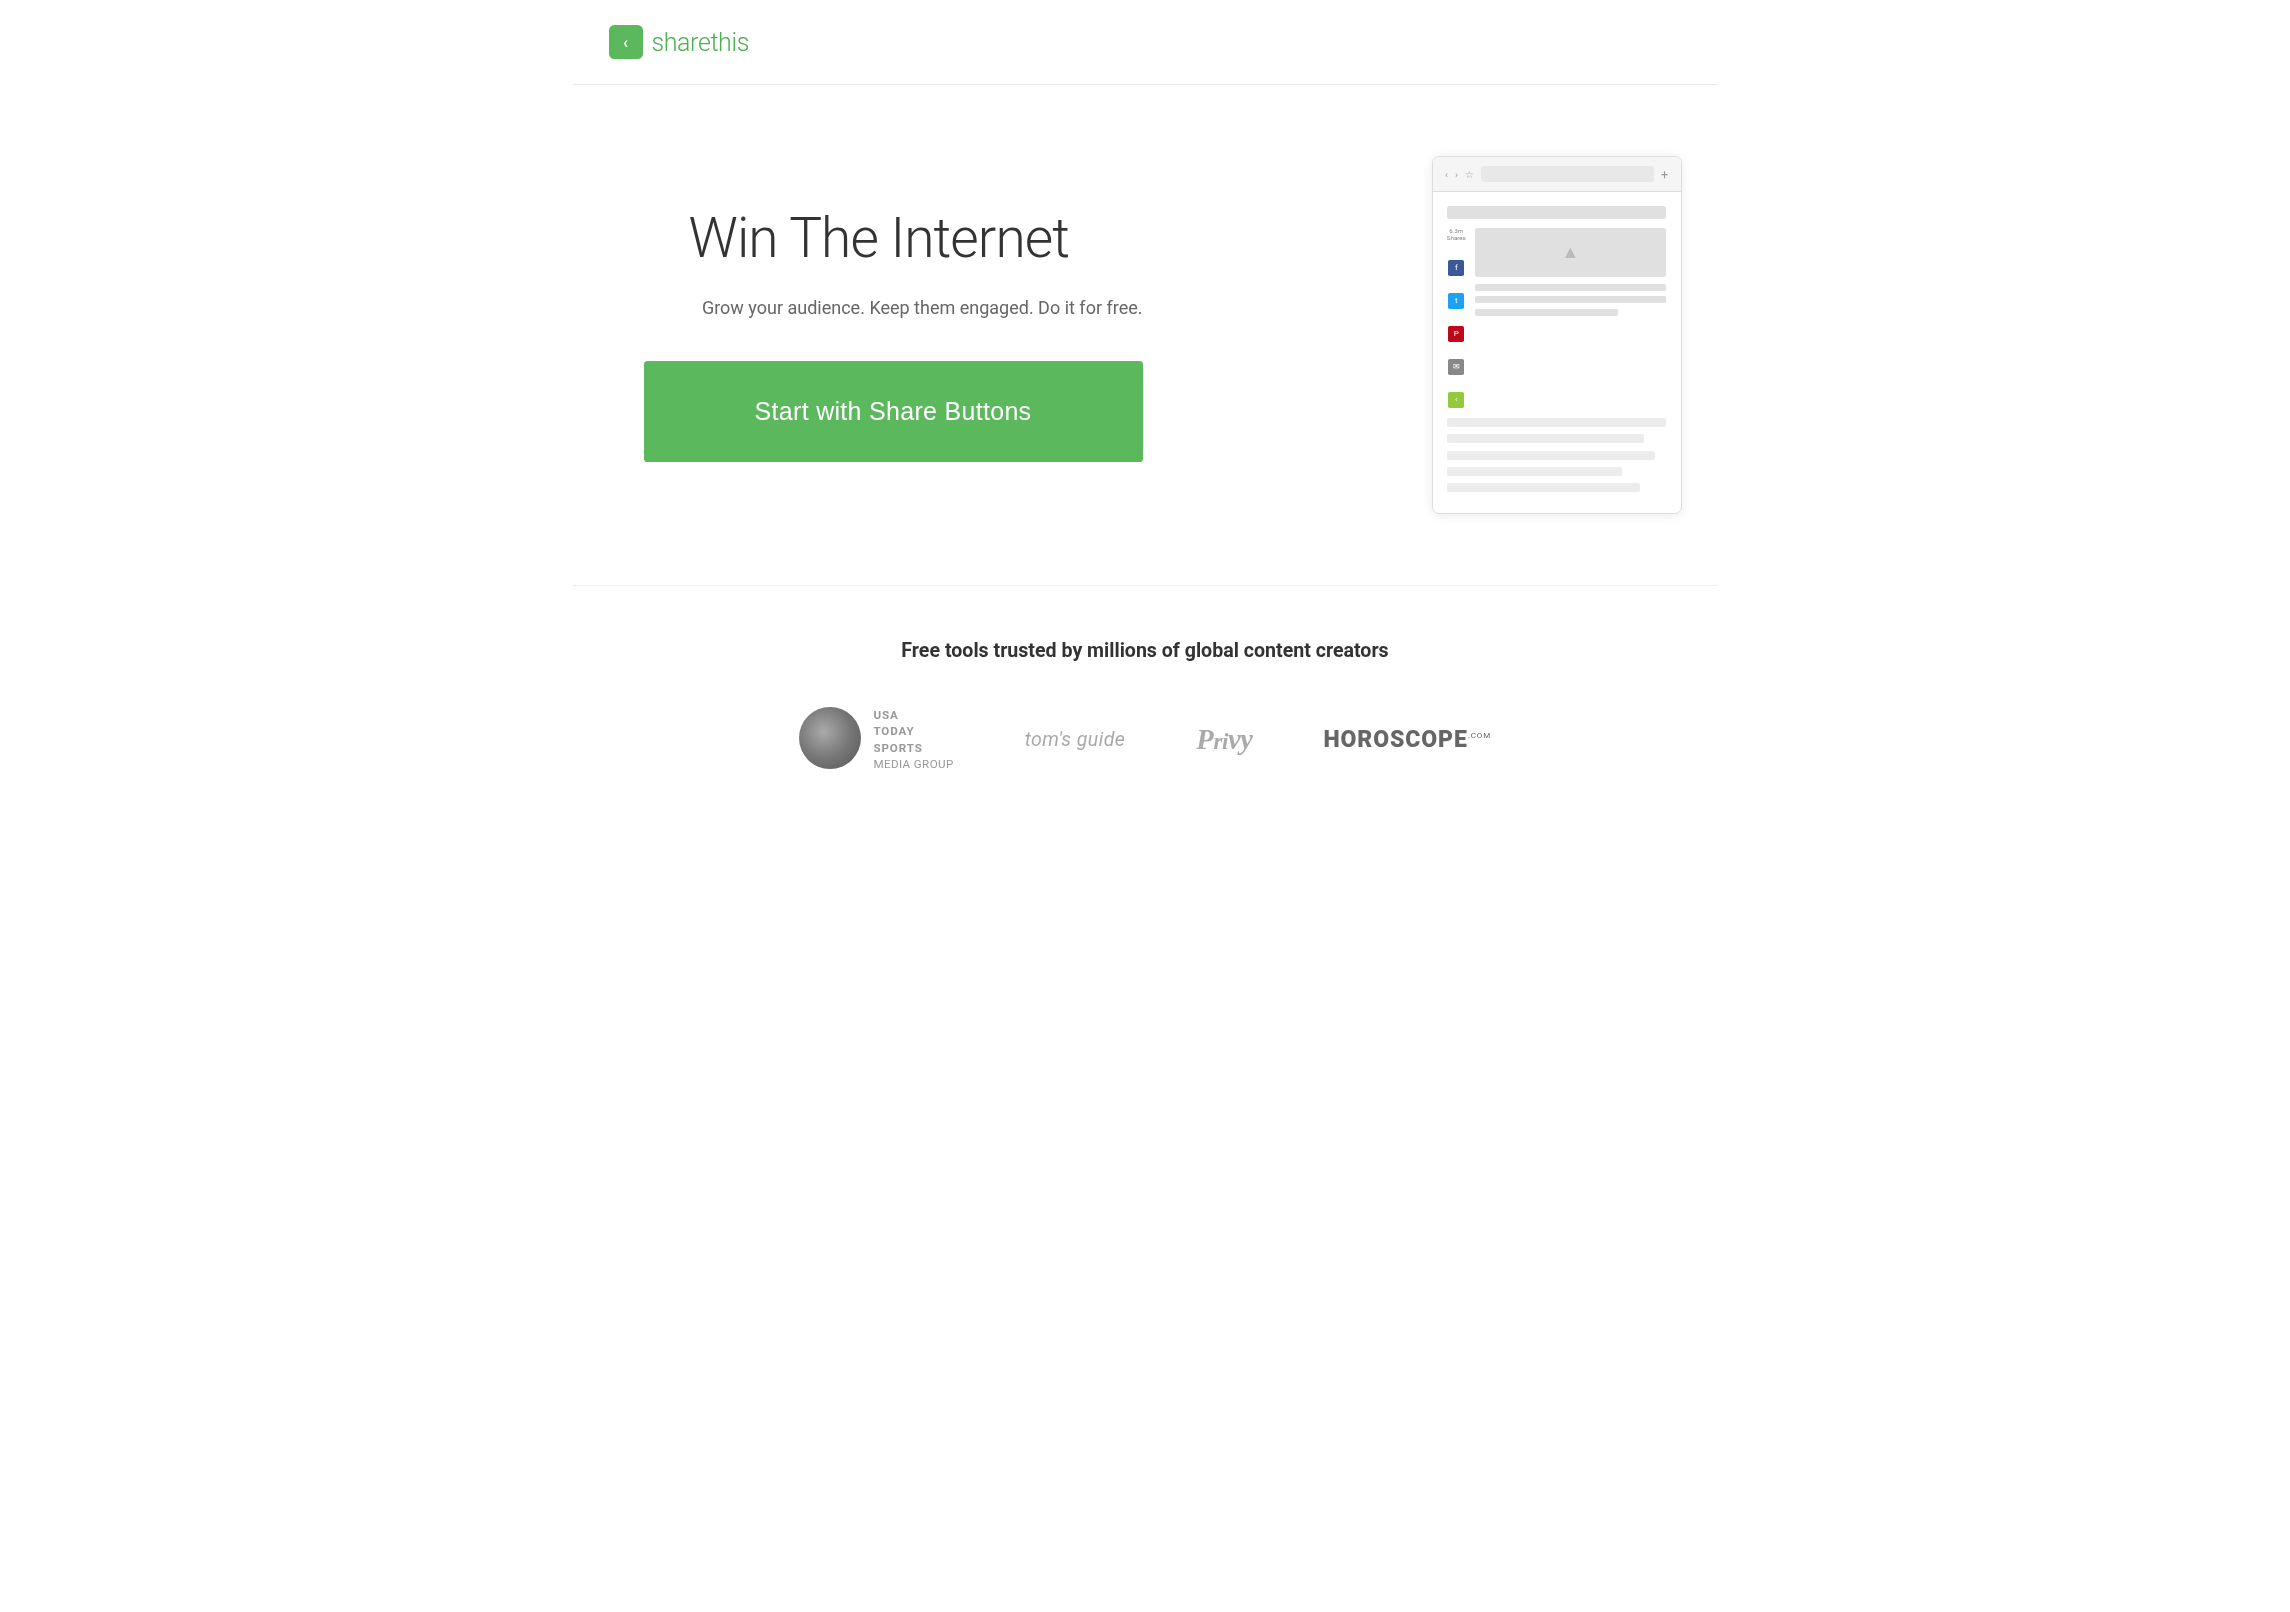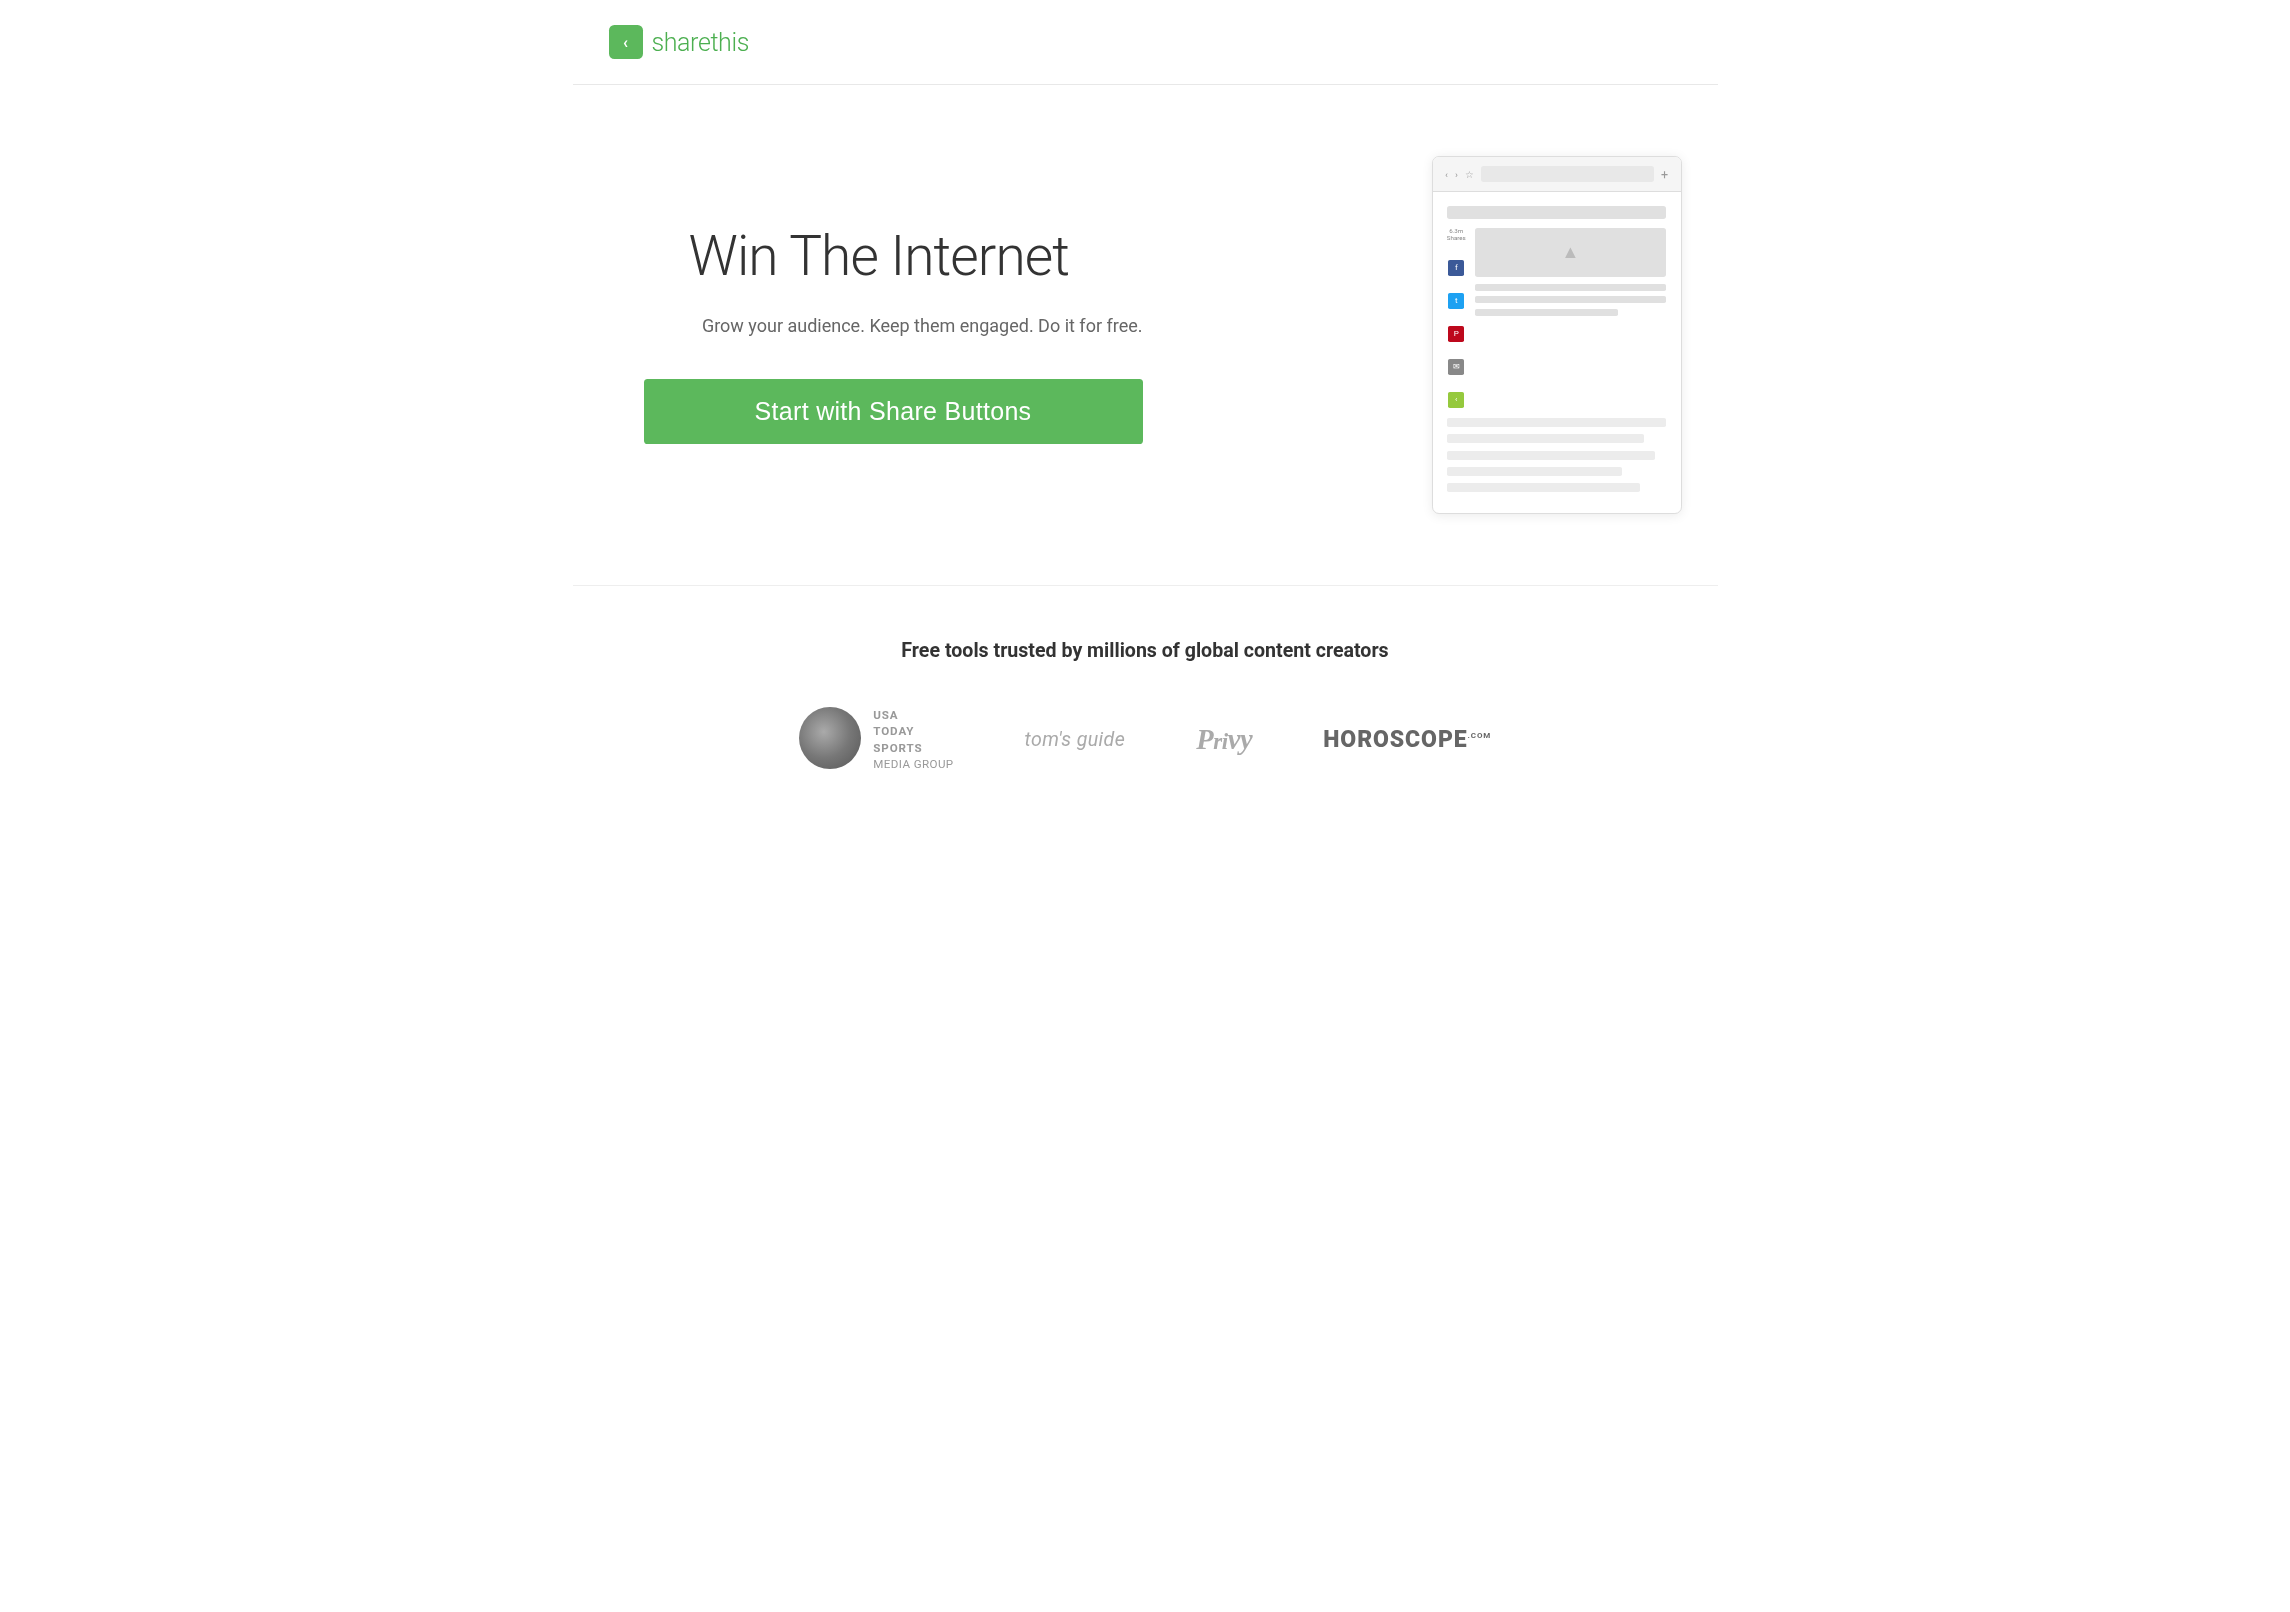--- a/index.html
+++ b/index.html
@@ -83,21 +83,21 @@
       color: #666;
       margin-bottom: 43px;
       font-weight: 400;
       text-align: right;
     }
 
     .cta-button {
       background: #5cb85c;
       color: white;
       border: none;
-      padding: 18px 53px;
+      padding: 36px 53px;
       font-size: 25px;
       font-weight: 400;
       border-radius: 3.6px;
       cursor: pointer;
       display: inline-block;
       letter-spacing: 0.3px;
       width: 499px;
       text-align: center;
     }
 
@@ -313,21 +313,21 @@
       font-size: 23px;
       color: #666;
       font-weight: 900;
       letter-spacing: 0.9px;
       text-transform: uppercase;
     }
 
     .horoscope-com {
       font-size: 8px;
       vertical-align: super;
-      font-weight: 700;
+      font-weight: 400;
     }
   </style>
 </head>
 <body>
 
 <header class="header">
   <div class="logo-container">
     <div class="logo-icon">‹</div>
     <span class="logo-text">
       <span>share</span><span>this</span>

